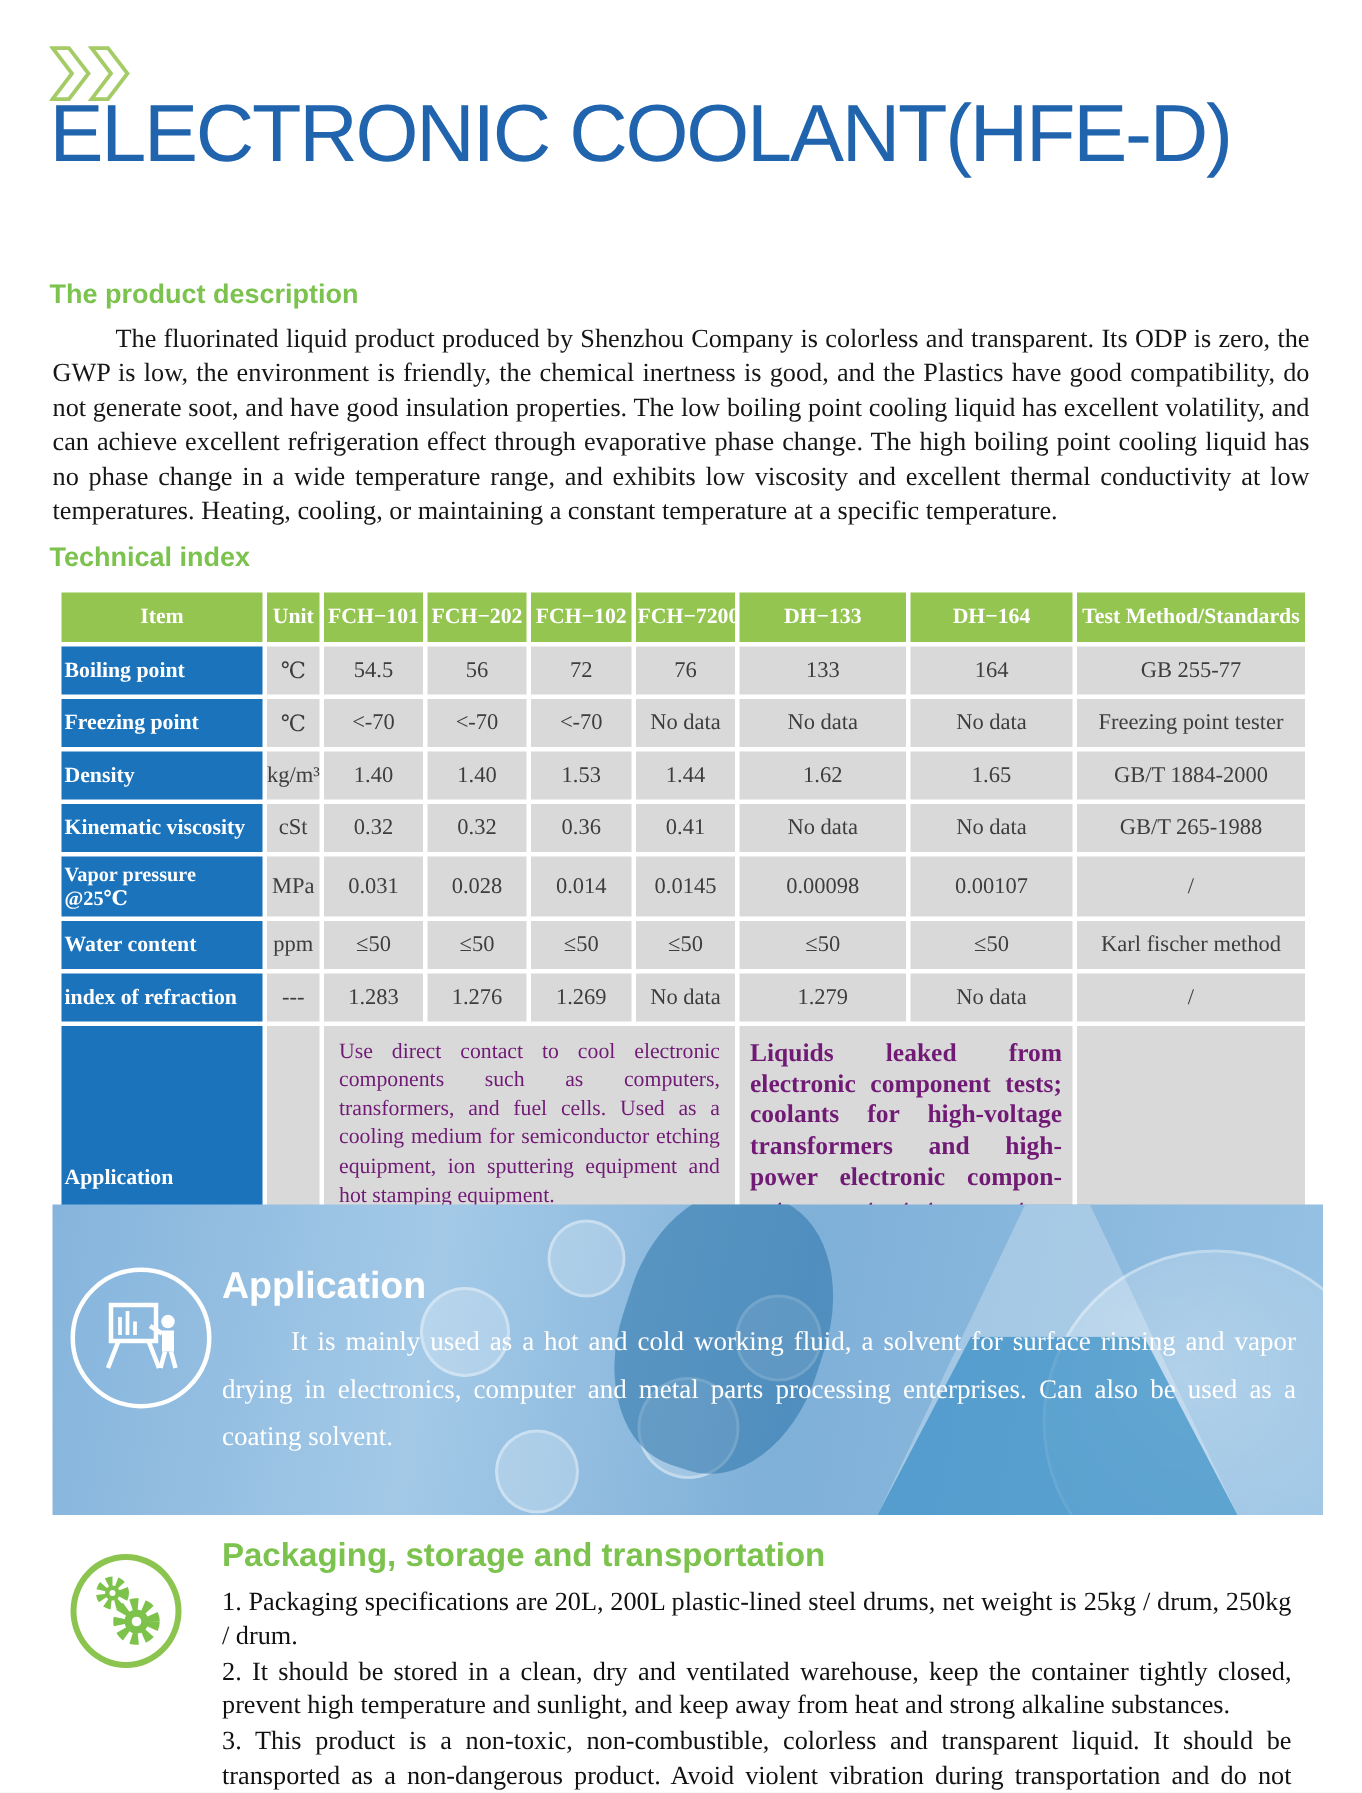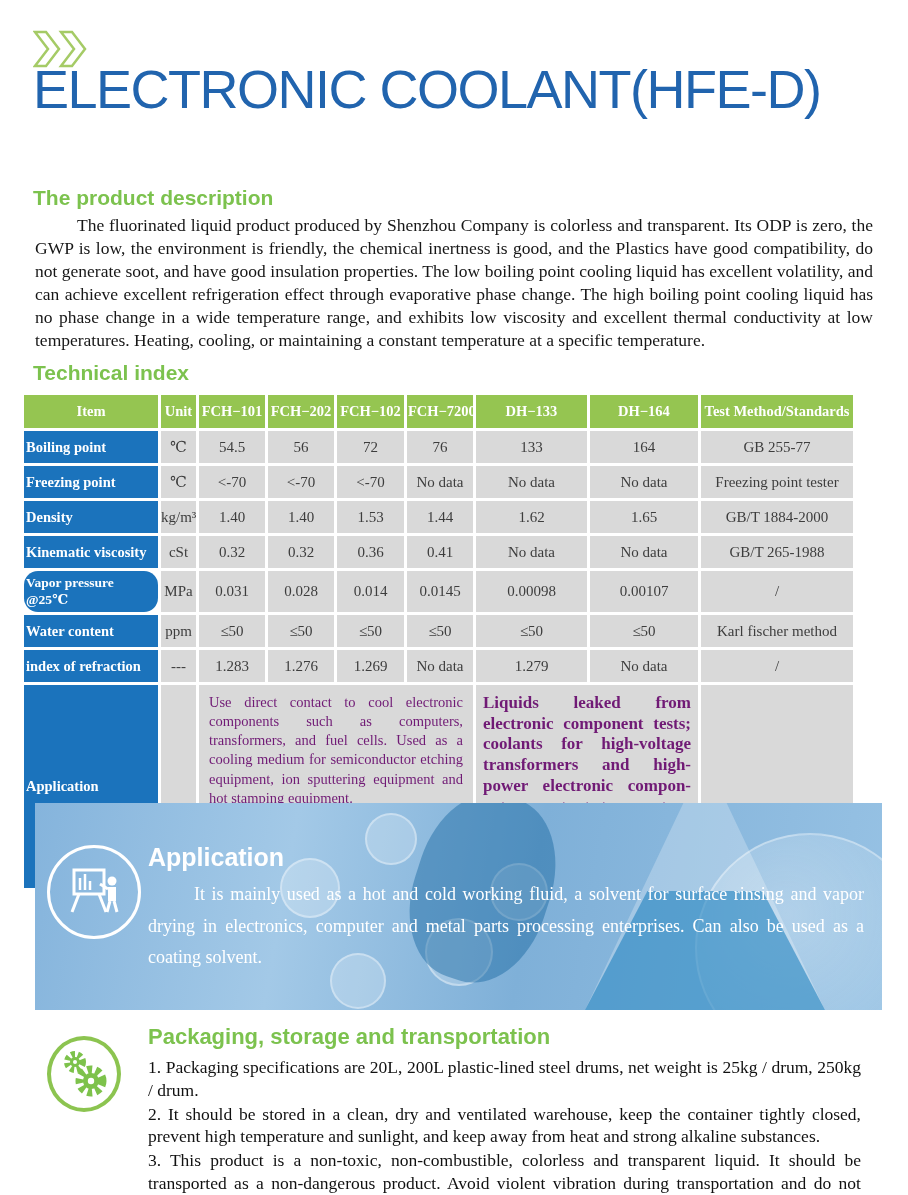--- a/index.html
+++ b/index.html
@@ -14,29 +14,29 @@
   .main-title {
     position:absolute; left:33px; top:58px; width:862px;
     font-family:"Liberation Sans","DejaVu Sans",sans-serif;
     font-weight:normal; font-size:54px; letter-spacing:-1.5px;
     color:#2164AE; white-space:nowrap;
   }
   
   .green-heading {
     position:absolute; left:33px;
     font-family:"Liberation Sans","DejaVu Sans",sans-serif;
-    font-weight:bold; font-size:21px; color:#7CC24E;
+    font-weight:bold; font-size:18px; color:#7CC24E;
   }
   .desc-body {
     position:absolute; left:35px; top:214px; width:838px;
     font-size:17.5px; line-height:1.31; text-align:justify; text-indent:42px;
   }
   
   .tech-table {
-    position:absolute; left:21px; top:392px; width:835px;
+    position:absolute; left:38px; top:392px; width:835px;
     border-collapse:separate; border-spacing:3px; table-layout:fixed;
     font-size:15px;
   }
   .tech-table th, .tech-table td { overflow:hidden; }
   .tech-table thead th {
     background:#95C551; color:#fff; font-weight:bold; font-size:14.5px;
     height:33px; text-align:center; vertical-align:middle; padding:0 1px;
   }
   .tech-table .item-cell {
     background:#1B73BC; color:#fff; font-weight:bold; font-size:14.5px;
@@ -179,21 +179,21 @@
         <td>cSt</td>
         <td>0.32</td>
         <td>0.32</td>
         <td>0.36</td>
         <td>0.41</td>
         <td>No data</td>
         <td>No data</td>
         <td>GB/T 265-1988</td>
       </tr>
       <tr>
-        <th class="item-cell" style="font-size:13.5px;border-radius:14px;">Vapor pressure @25℃</th>
+        <th class="item-cell" style="font-size:13.5px;">Vapor pressure @25℃</th>
         <td>MPa</td>
         <td>0.031</td>
         <td>0.028</td>
         <td>0.014</td>
         <td>0.0145</td>
         <td>0.00098</td>
         <td>0.00107</td>
         <td>/</td>
       </tr>
       <tr>

